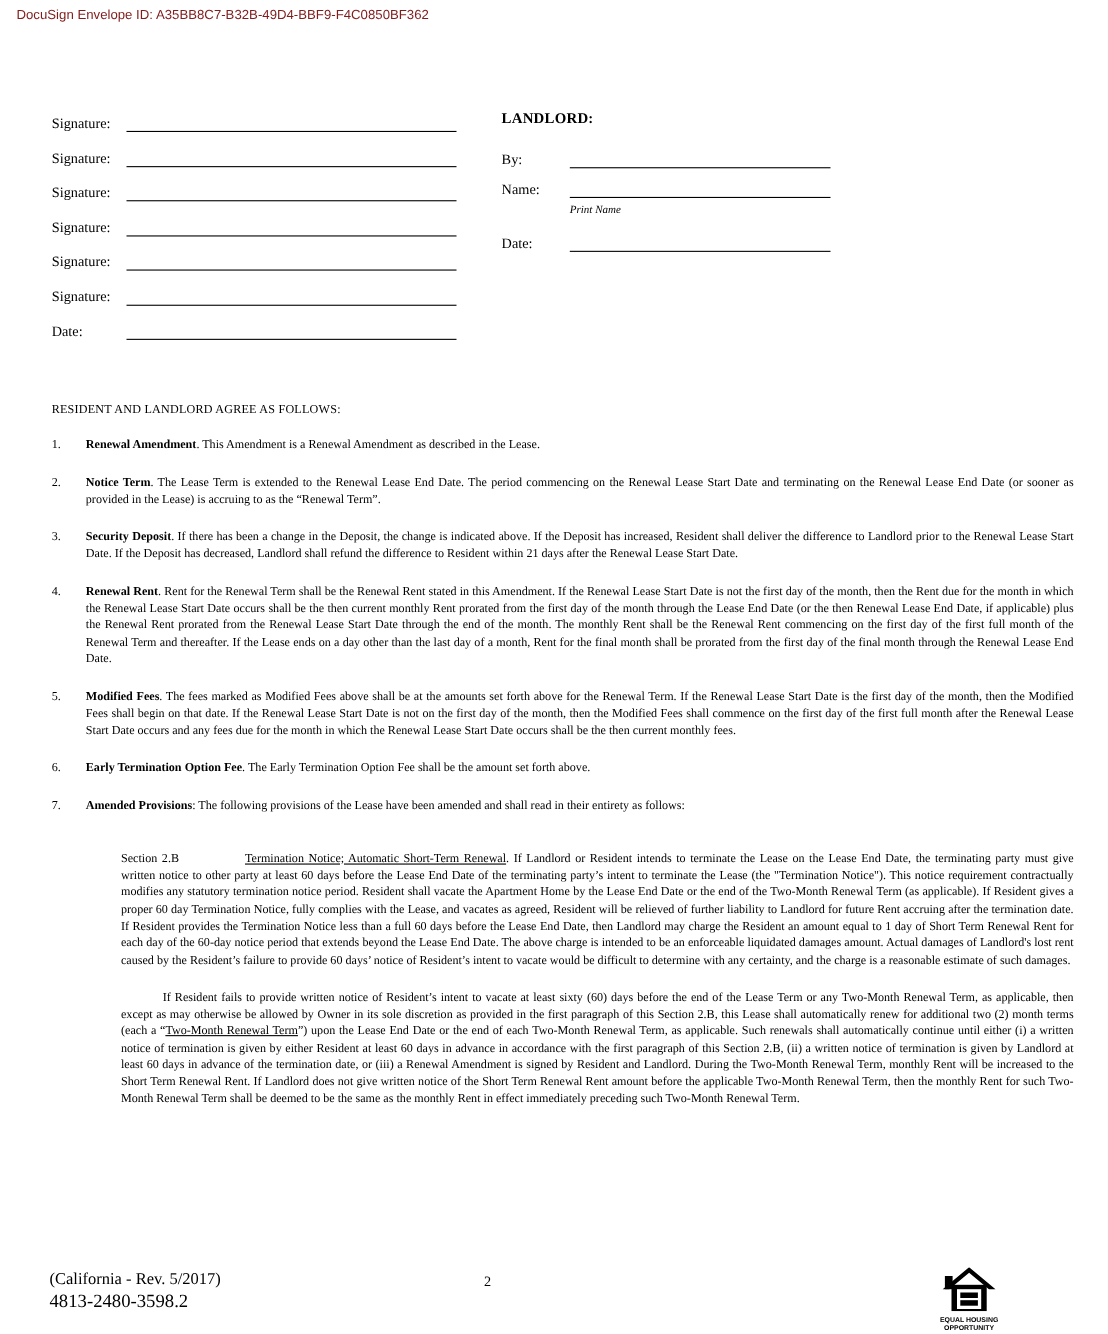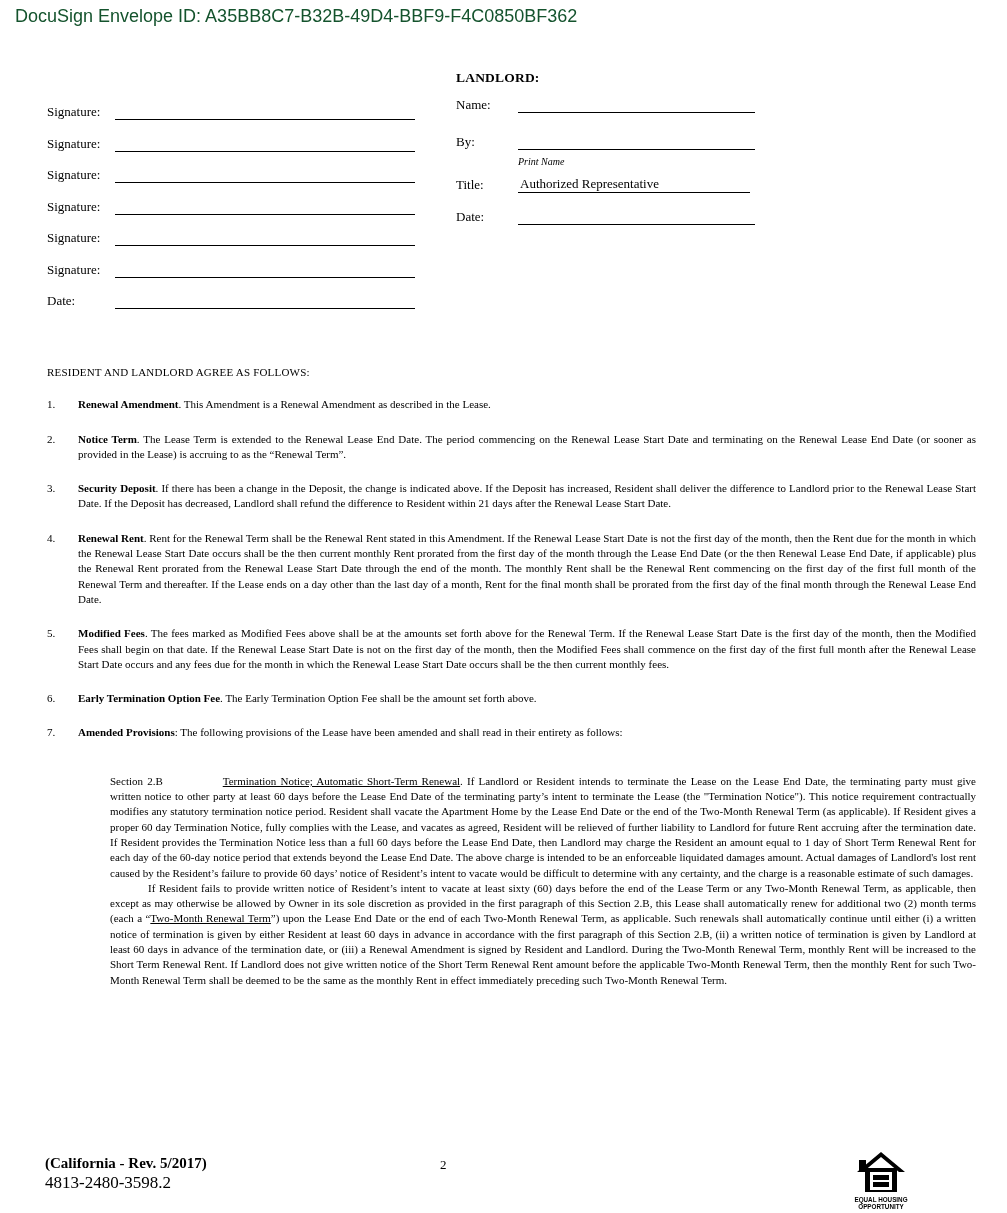--- a/index.html
+++ b/index.html
@@ -8,26 +8,26 @@
     position:relative;
     width:1007px; height:1213px;
     background:#ffffff;
     color:#000;
     font-family:"Liberation Serif", serif;
     overflow:hidden;
   }
   .docusign-header {
     position:absolute; top:6px; left:15px;
     font-family:"Liberation Sans", sans-serif;
-    font-size:18px; color:#14532d;
+    font-size:12px; color:#7f1d1d;
   }
 
   
   .resident-block { position:absolute; top:86px; left:47px; width:380px; }
-  .landlord-block { position:absolute; top:70px; left:456px; width:305px; }
+  .landlord-block { position:absolute; top:100px; left:456px; width:305px; }
   .block-title { font-weight:bold; font-size:13.5px; letter-spacing:.2px; }
   .sig-row { display:flex; align-items:flex-end; margin-top:14.5px; height:17px; }
   .sig-row .lbl { width:68px; font-size:13px; flex:0 0 auto; }
   .sig-line { flex:0 0 auto; width:300px; border-bottom:1.4px solid #000; height:15px; }
   .resident-block .first-row { margin-top:17px; }
 
   .ll-row { display:flex; align-items:flex-end; height:17px; }
   .ll-row .lbl { width:62px; font-size:13px; flex:0 0 auto; }
   .ll-line { flex:0 0 auto; width:237px; border-bottom:1.4px solid #000; height:15px; }
   .ll-by   { margin-top:20px; }
@@ -46,26 +46,26 @@
   
   .agreement { position:absolute; top:365px; left:47px; width:929px; font-size:11px; line-height:15.3px; }
   .agree-heading { margin-bottom:17px; letter-spacing:.2px; }
   .agree-item { display:flex; margin-bottom:19px; }
   .agree-item .num { flex:0 0 31px; }
   .agree-item .body { flex:1 1 auto; text-align:justify; }
   .term { font-weight:bold; }
   .section-2b { margin-left:63px; margin-top:33px; text-align:justify; }
   .s2b-gap { display:inline-block; width:60px; }
   .s2b-heading { text-decoration:underline; }
-  .s2b-p2 { text-indent:38px; }
+  .s2b-p2 { margin-top:19px; text-indent:38px; }
   .u { text-decoration:underline; }
 
   
   .footer-left { position:absolute; left:45px; top:1155px; }
-  .footer-rev { font-size:15px;font-weight:bold; }
+  .footer-rev { font-size:15px; }
   .footer-doc { font-size:17px; margin-top:1px; }
   .footer-page { position:absolute; left:440px; top:1157px; font-size:13px; }
   .eho { position:absolute; left:852px; top:1152px; width:58px; text-align:center; }
   .eho-caption {
     font-family:"Liberation Sans", sans-serif;
     font-size:6.3px; font-weight:bold; line-height:6.5px; letter-spacing:0;
     margin-top:1px; white-space:pre-line;
   }
 </style>
 </head>
@@ -103,34 +103,29 @@
     </div>
     <div class="sig-row">
       <span class="lbl">Date:</span>
       <span class="sig-line"></span>
     </div>
   </div>
 
   <div class="landlord-block">
     <div class="block-title">LANDLORD:</div>
 
+    <div class="ll-row ll-by">
+      <span class="lbl">By:</span>
+      <span class="ll-line"></span>
+    </div>
     <div class="ll-row ll-name">
       <span class="lbl">Name:</span>
       <span class="ll-line"></span>
     </div>
-    <div class="ll-row ll-by">
-      <span class="lbl">By:</span>
-      <span class="ll-line"></span>
-    </div>
     <div class="print-name-caption">Print Name</div>
-    <div class="ll-row ll-title">
-      <span class="lbl">Title:</span>
-      <span class="title-value">Authorized Representative</span>
-      <span class="title-fill"></span>
-    </div>
     <div class="ll-row ll-date">
       <span class="lbl">Date:</span>
       <span class="ll-line"></span>
     </div>
   </div>
 
   <div class="agreement">
     <div class="agree-heading">RESIDENT AND LANDLORD AGREE AS FOLLOWS:</div>
 
     <div class="agree-item">

